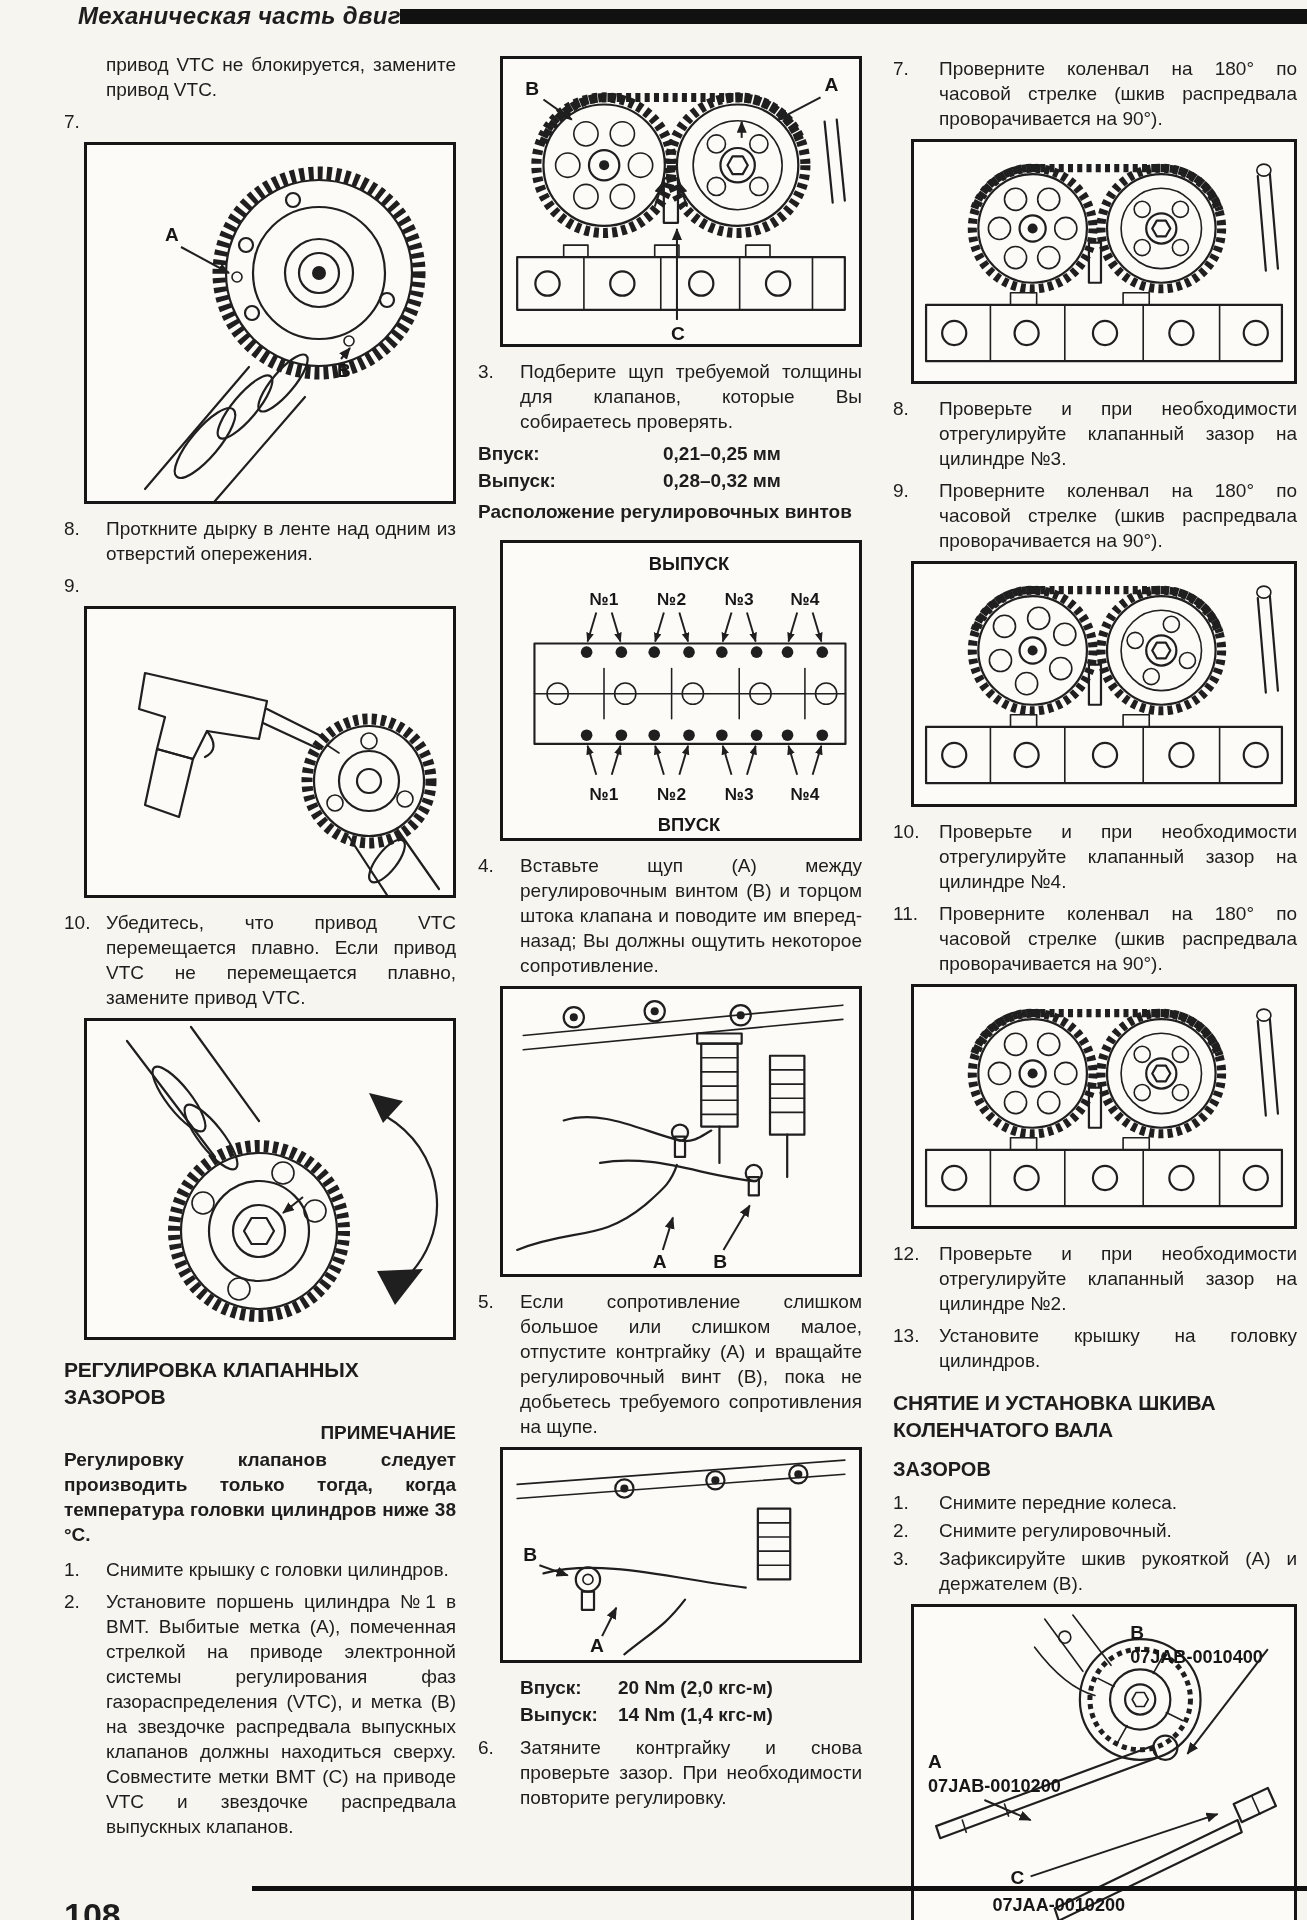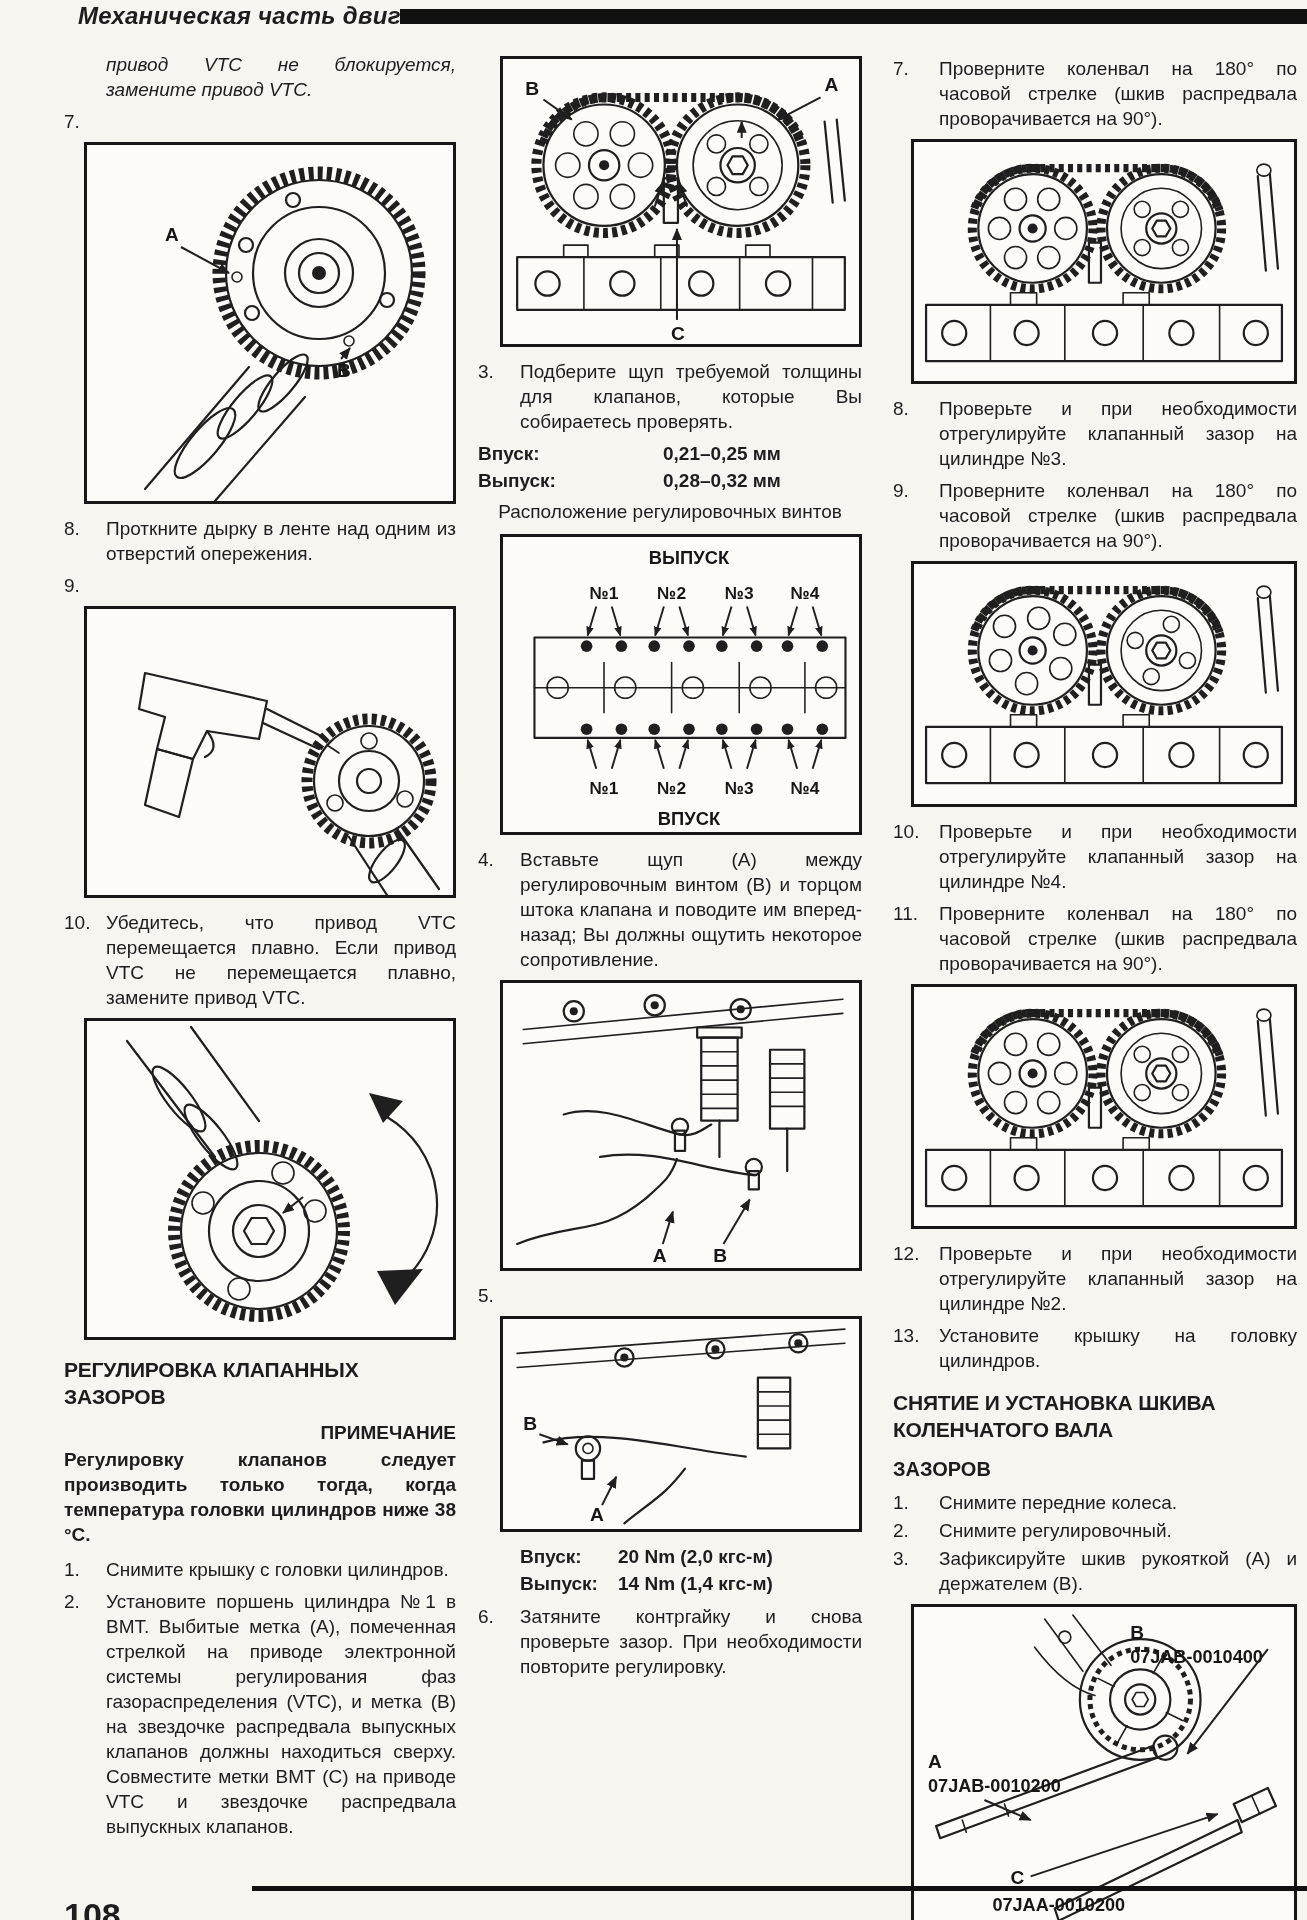--- a/index.html
+++ b/index.html
@@ -10,32 +10,32 @@
   .hdr-bar{position:absolute;left:400px;right:0;top:9px;height:15px;background:#111;}
   
   .col{position:absolute;text-align:justify;font-size:19px;line-height:25px;}
   .col1{left:64px;top:52px;width:392px;}
   .col2{left:478px;top:56px;width:384px;}
   .col3{left:893px;top:56px;width:404px;}
   .item{display:flex;margin:0 0 7px 0;}
   .item .num{flex:0 0 42px;}
   .col3 .item .num{flex:0 0 46px;}
   .item .txt{flex:1;text-align:justify;}
-  .cont{padding-left:42px;margin-bottom:7px;font-style:italic;}
+  .cont{padding-left:42px;margin-bottom:7px;}
   .fig{border:3px solid #161616;background:#fcfbf8;margin:8px 0 12px 0;}
   .fig svg{display:block;width:100%;height:auto;}
   .h1{font-size:21px;font-weight:700;line-height:27px;margin:16px 0 10px 0;text-align:left;letter-spacing:-.2px;}
   .h2{font-size:20px;font-weight:700;margin:14px 0 8px 0;text-align:left;}
   .bold-note{font-weight:700;margin-bottom:10px;}
   .note-lbl{font-weight:700;margin-bottom:2px;text-align:right;}
   .specrow{display:flex;font-weight:700;margin:0 0 2px 0;}
   .specrow .lbl{flex:0 0 185px;}
   .specrow2{display:flex;font-weight:700;margin:0 0 2px 42px;}
   .specrow2 .lbl{flex:0 0 98px;}
-  .subhead{font-weight:400;margin:6px 0 10px 0;text-align:center;}
+  .subhead{font-weight:700;margin:6px 0 16px 0;text-align:left;}
   
   .pg-num{position:absolute;left:64px;top:1896px;font-size:34px;font-weight:700;}
   .ftr-bar{position:absolute;left:252px;right:0;top:1886px;height:5px;background:#111;}
   
   .ln{stroke:#1f1f1f;fill:none;stroke-width:2.2;stroke-linecap:round;stroke-linejoin:round;}
   .thn{stroke-width:1.6;}
   .teeth{stroke:#1f1f1f;fill:none;stroke-dasharray:5 4.2;}
   .blk{fill:#1f1f1f;stroke:none;}
   .ldr{stroke:#1f1f1f;fill:none;stroke-width:2;}
   .fl{font:700 19px "Liberation Sans",sans-serif;fill:#161616;}
@@ -341,20 +341,21 @@
         <path class="ln" d="M14,258 C70,236 96,250 140,214 C158,198 166,192 172,174" stroke-width="7"></path>
         <text class="fl" x="148" y="276">A</text>
         <line class="ldr thn" x1="158" y1="258" x2="168" y2="226" marker-end="url(#arM3)"></line>
         <text class="fl" x="208" y="276">B</text>
         <line class="ldr thn" x1="218" y1="258" x2="244" y2="214" marker-end="url(#arM3)"></line>
       </svg>
     </div>
 
     <div class="item">
       <span class="num">5.</span>
+      <span class="txt">Если сопротивление слишком большое или слишком малое, отпустите контргайку (A) и вращайте регулировочный винт (B), пока не добьетесь требуемого сопротивления на щупе.</span>
     </div>
 
     <div class="fig" style="margin-left:22px;">
       <svg viewBox="0 0 352 208">
         <defs>
             <marker id="arM4" markerUnits="userSpaceOnUse" markerWidth="14" markerHeight="12" refX="11" refY="5" orient="auto">
               <path d="M0,0 L12,5 L0,10 Z" fill="#1f1f1f"></path>
             </marker>
           </defs>
         <line class="ln thn" x1="14" y1="34" x2="338" y2="10"></line>

